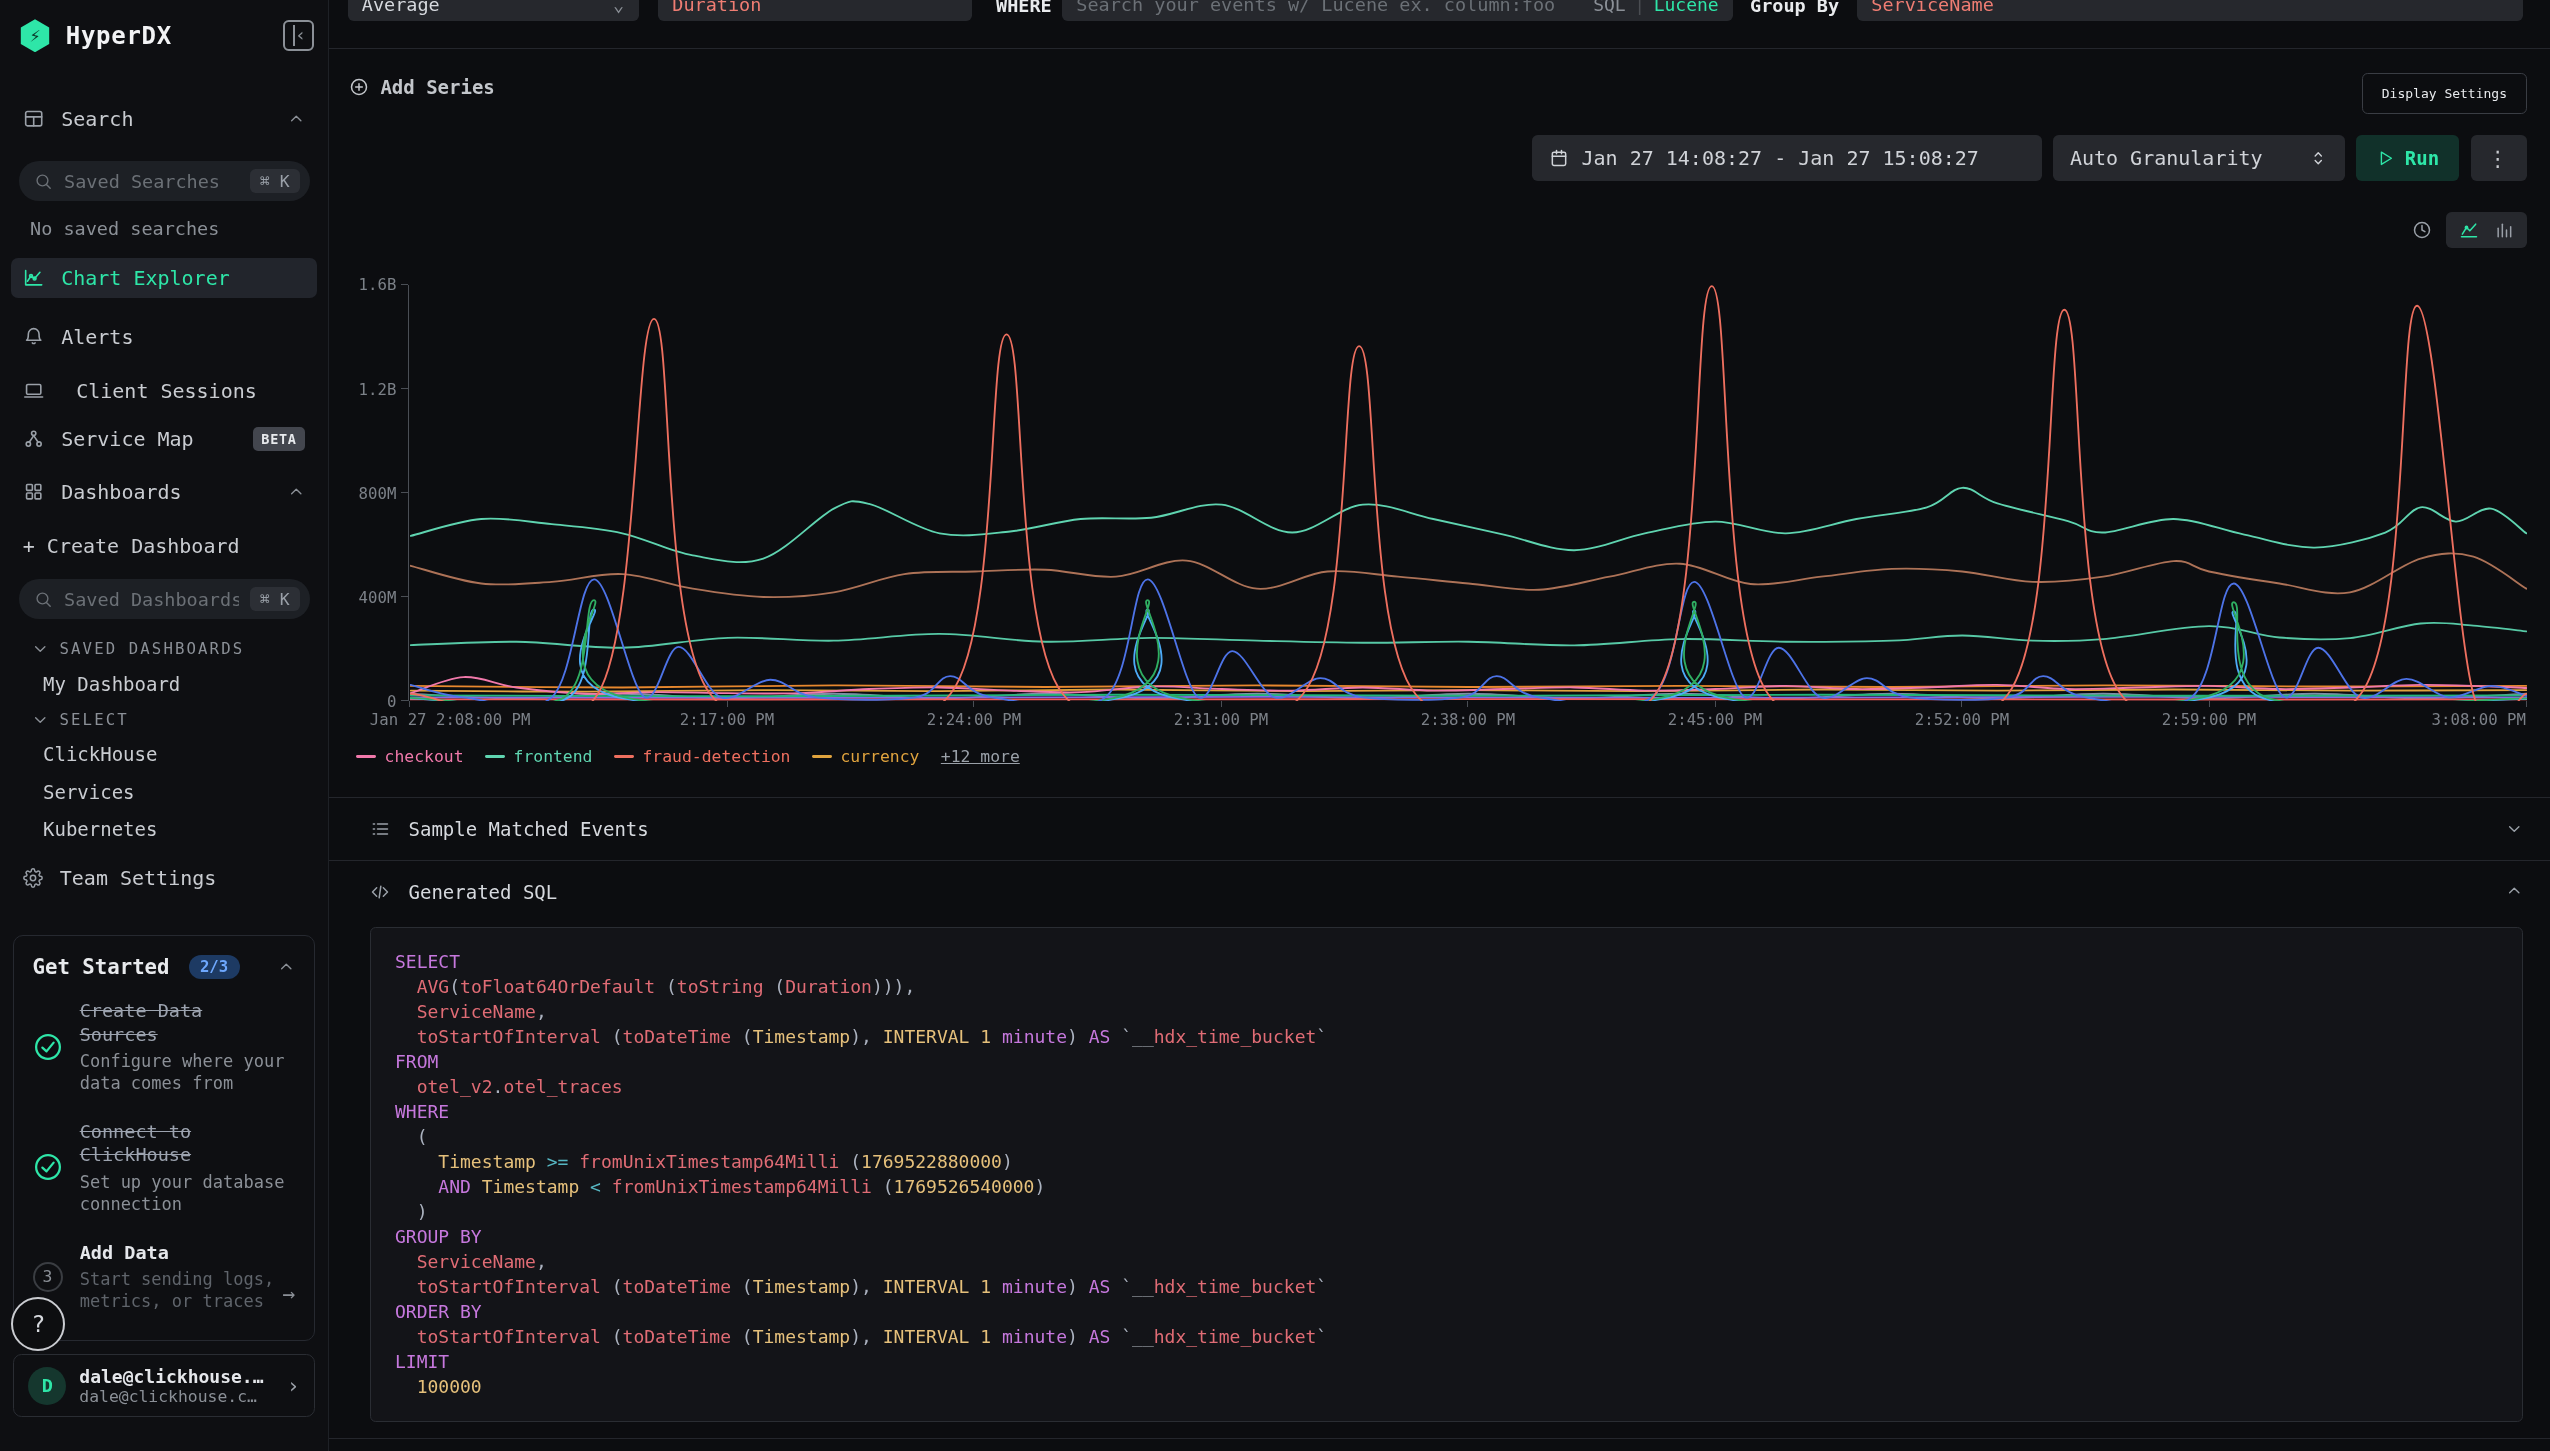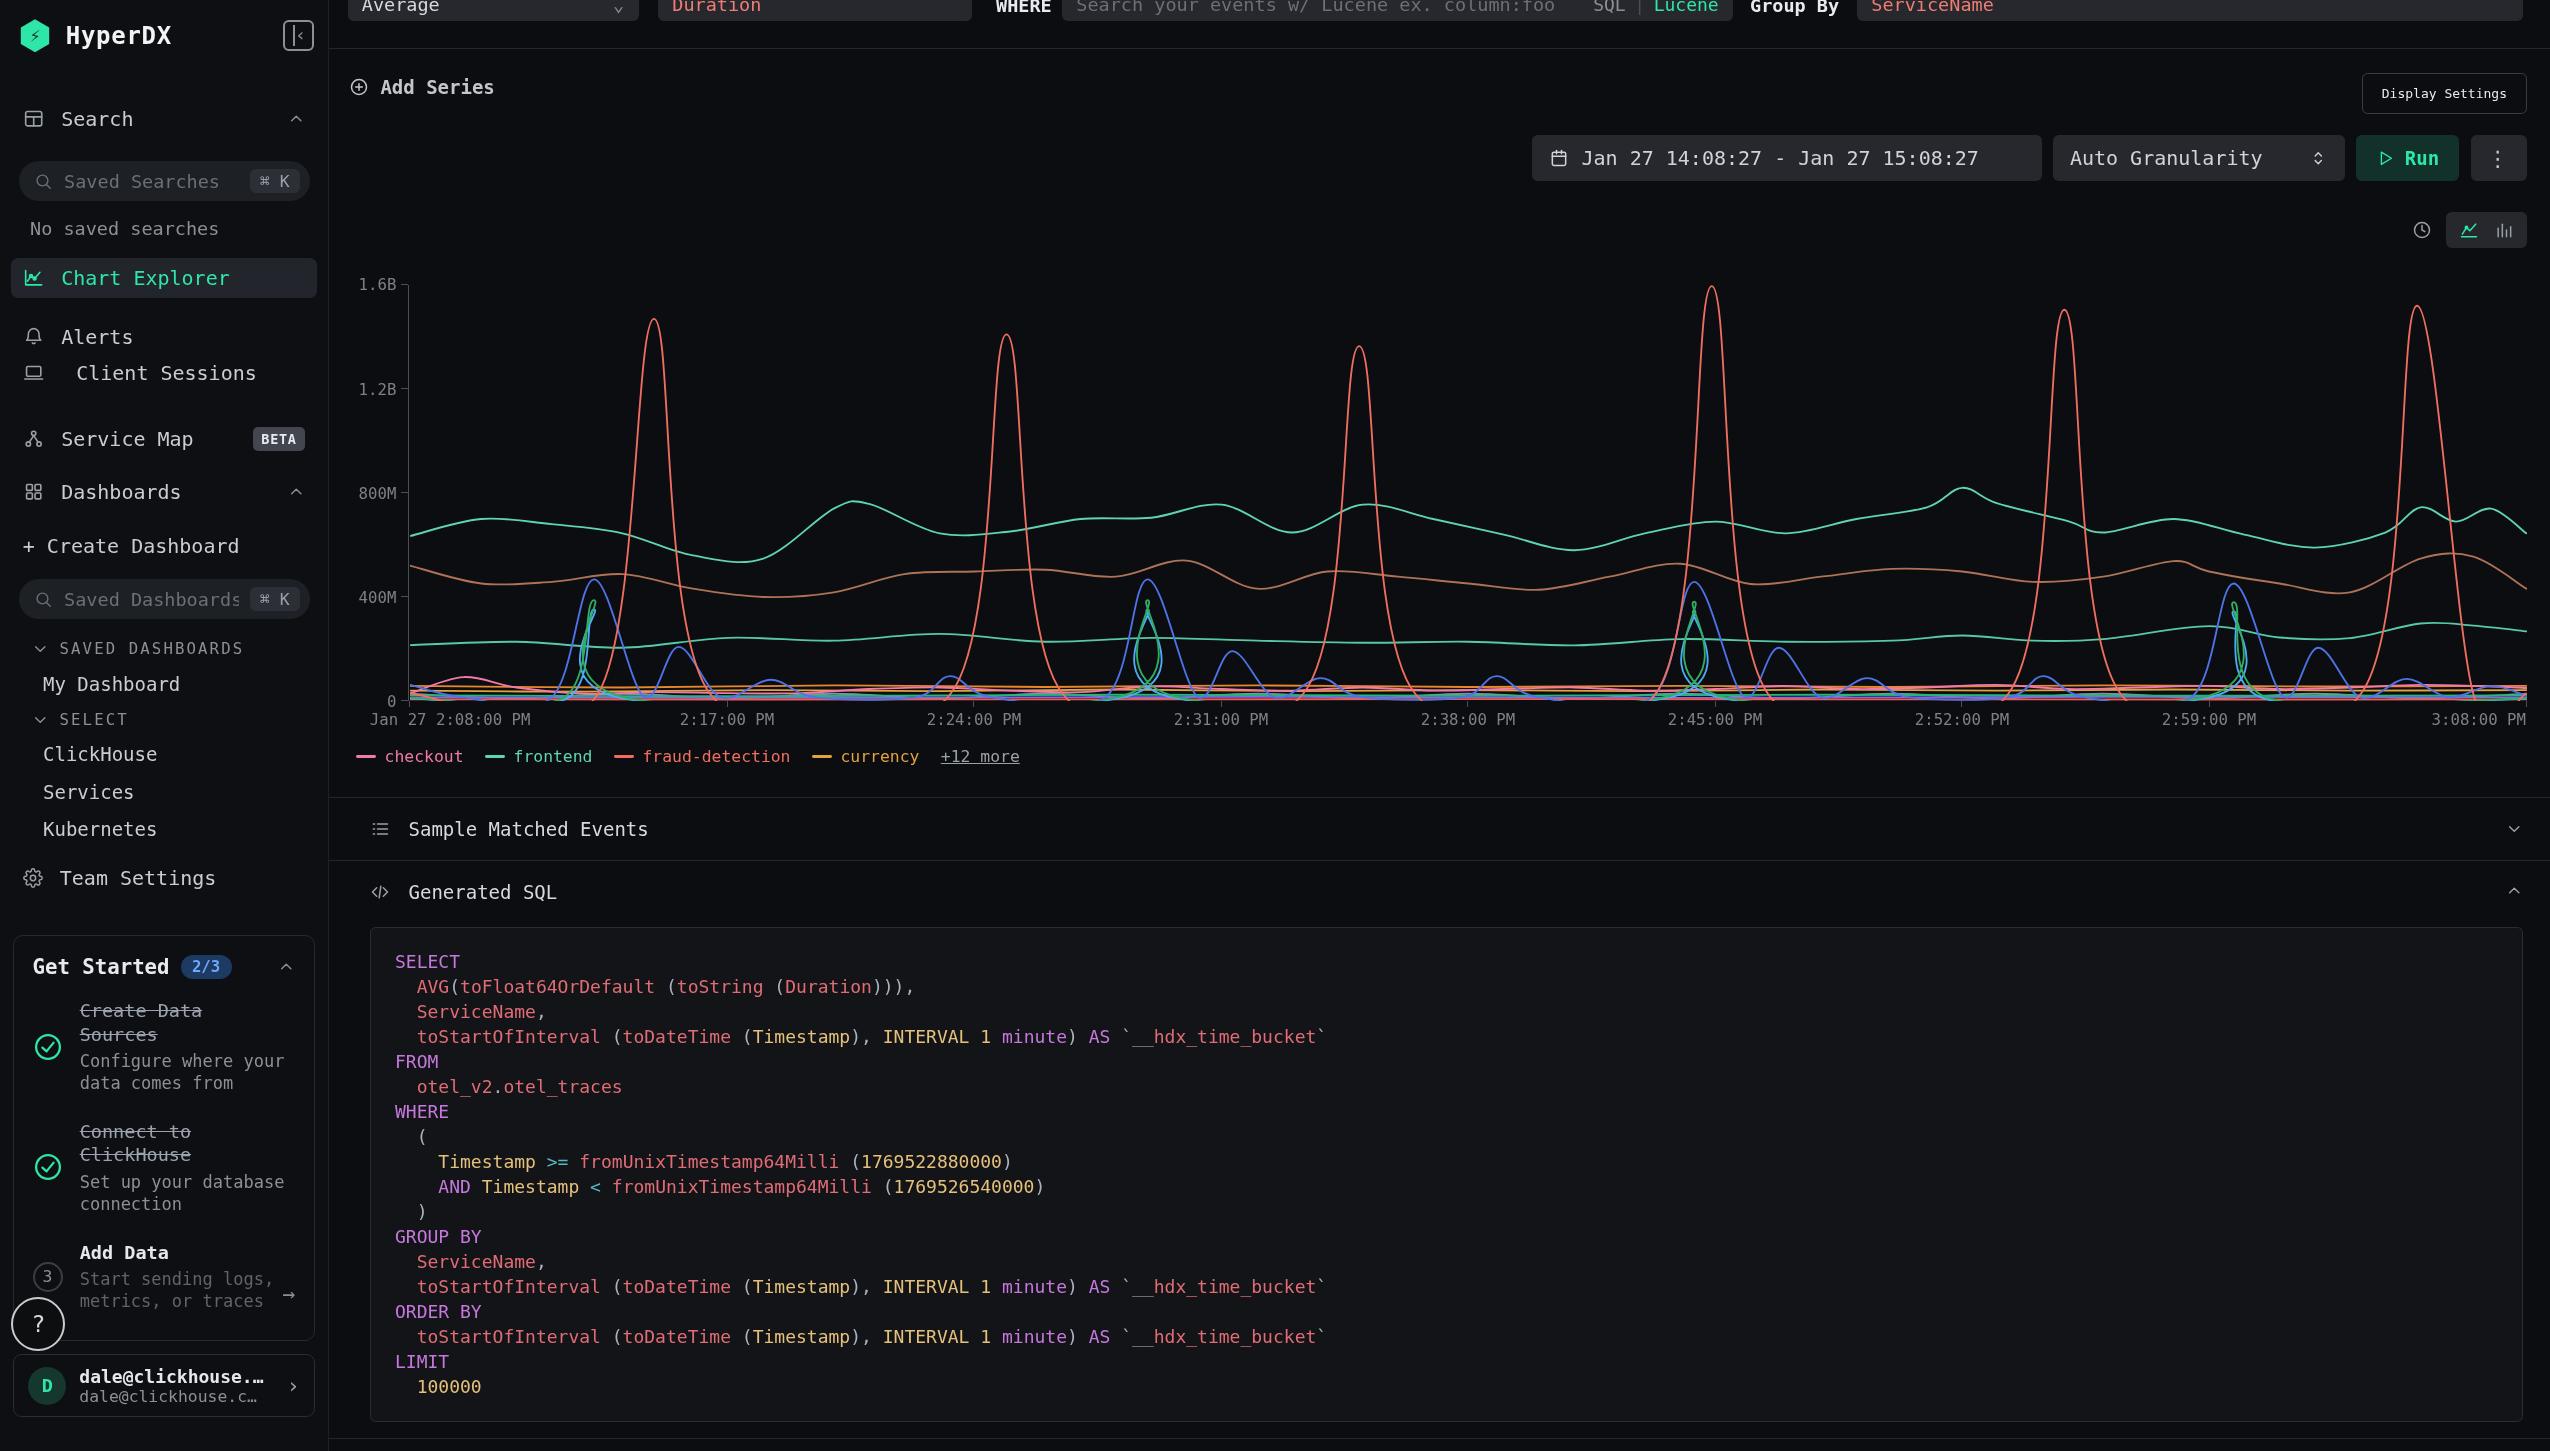--- a/index.html
+++ b/index.html
@@ -38,21 +38,21 @@
   .pill-search .ph { flex:1; white-space:nowrap; overflow:hidden; }
   .kbd { background:#2c2f35; color:#9aa0a8; border-radius:5.7px; padding:2.9px 10px; font-size:16.4px; }
 
   .muted-line { position:absolute; left:30px; color:#8b9097; font-size:18.5px; }
   .sub-item { position:absolute; left:43px; color:#c9ccd1; font-size:19px; cursor:pointer; }
   .sec-head { position:absolute; left:31px; color:#8b9097; font-size:15.7px; letter-spacing:2.1px;
     display:flex; gap:10px; align-items:center; }
 
   .gs-card { position:absolute; left:13px; right:13px; top:935px; height:406px;
     border:1.4px solid #262930; border-radius:10px; overflow:hidden; background:#0e0f12; }
-  .gs-title-row { display:flex; align-items:center; gap:11px; padding:18.5px 18.5px 7.1px 18.5px; }
+  .gs-title-row { display:flex; align-items:center; gap:19px; padding:18.5px 18.5px 7.1px 18.5px; }
   .gs-title { font-size:20.7px; font-weight:bold; color:#e8eaed; }
   .gs-badge { background:#1d3a63; color:#6ea8fe; font-size:15.7px; font-weight:bold;
     padding:2.9px 11.4px; border-radius:712px; }
   .gs-title-row .trail { margin-left:auto; color:#8b9097; }
   .gs-item { display:flex; gap:15.7px; padding:13px 17px; position:relative; }
   .gs-icon { flex:0 0 33px; display:flex; align-items:center; justify-content:center; }
   .step-circle { width:30px; height:30px; border:2.1px solid #3a3d42; border-radius:50%;
     color:#8b9097; font-size:16.4px; display:flex; align-items:center; justify-content:center; }
   .gs-text { flex:1; }
   .gs-item-title { font-size:18.5px; color:#9ca3af; line-height:1.25; max-width:200px; }
@@ -174,21 +174,21 @@
         </div>
         <div class="nav-item" style="top: 314px;">
           <span class="ic">
             <svg width="21.4" height="21.4" viewBox="0 0 24 24" fill="none" stroke="currentColor" stroke-width="1.8" stroke-linecap="round" stroke-linejoin="round">
               <path d="M18 9a6 6 0 0 0-12 0c0 6-2 7-2 7h16s-2-1-2-7"></path>
               <path d="M10.5 19a2 2 0 0 0 3 0"></path>
             </svg>
           </span>
           <span>Alerts</span>
         </div>
-        <div class="nav-item" style="top: 350px; gap: 32px;">
+        <div class="nav-item" style="top: 368px; gap: 32px;">
           <span class="ic">
             <svg width="21.4" height="21.4" viewBox="0 0 24 24" fill="none" stroke="currentColor" stroke-width="1.8" stroke-linecap="round" stroke-linejoin="round">
               <rect x="4" y="5" width="16" height="11" rx="1.5"></rect>
               <line x1="2" y1="19" x2="22" y2="19"></line>
             </svg>
           </span>
           <span>Client Sessions</span>
         </div>
         <div class="nav-item" style="top: 416px;">
           <span class="ic">

